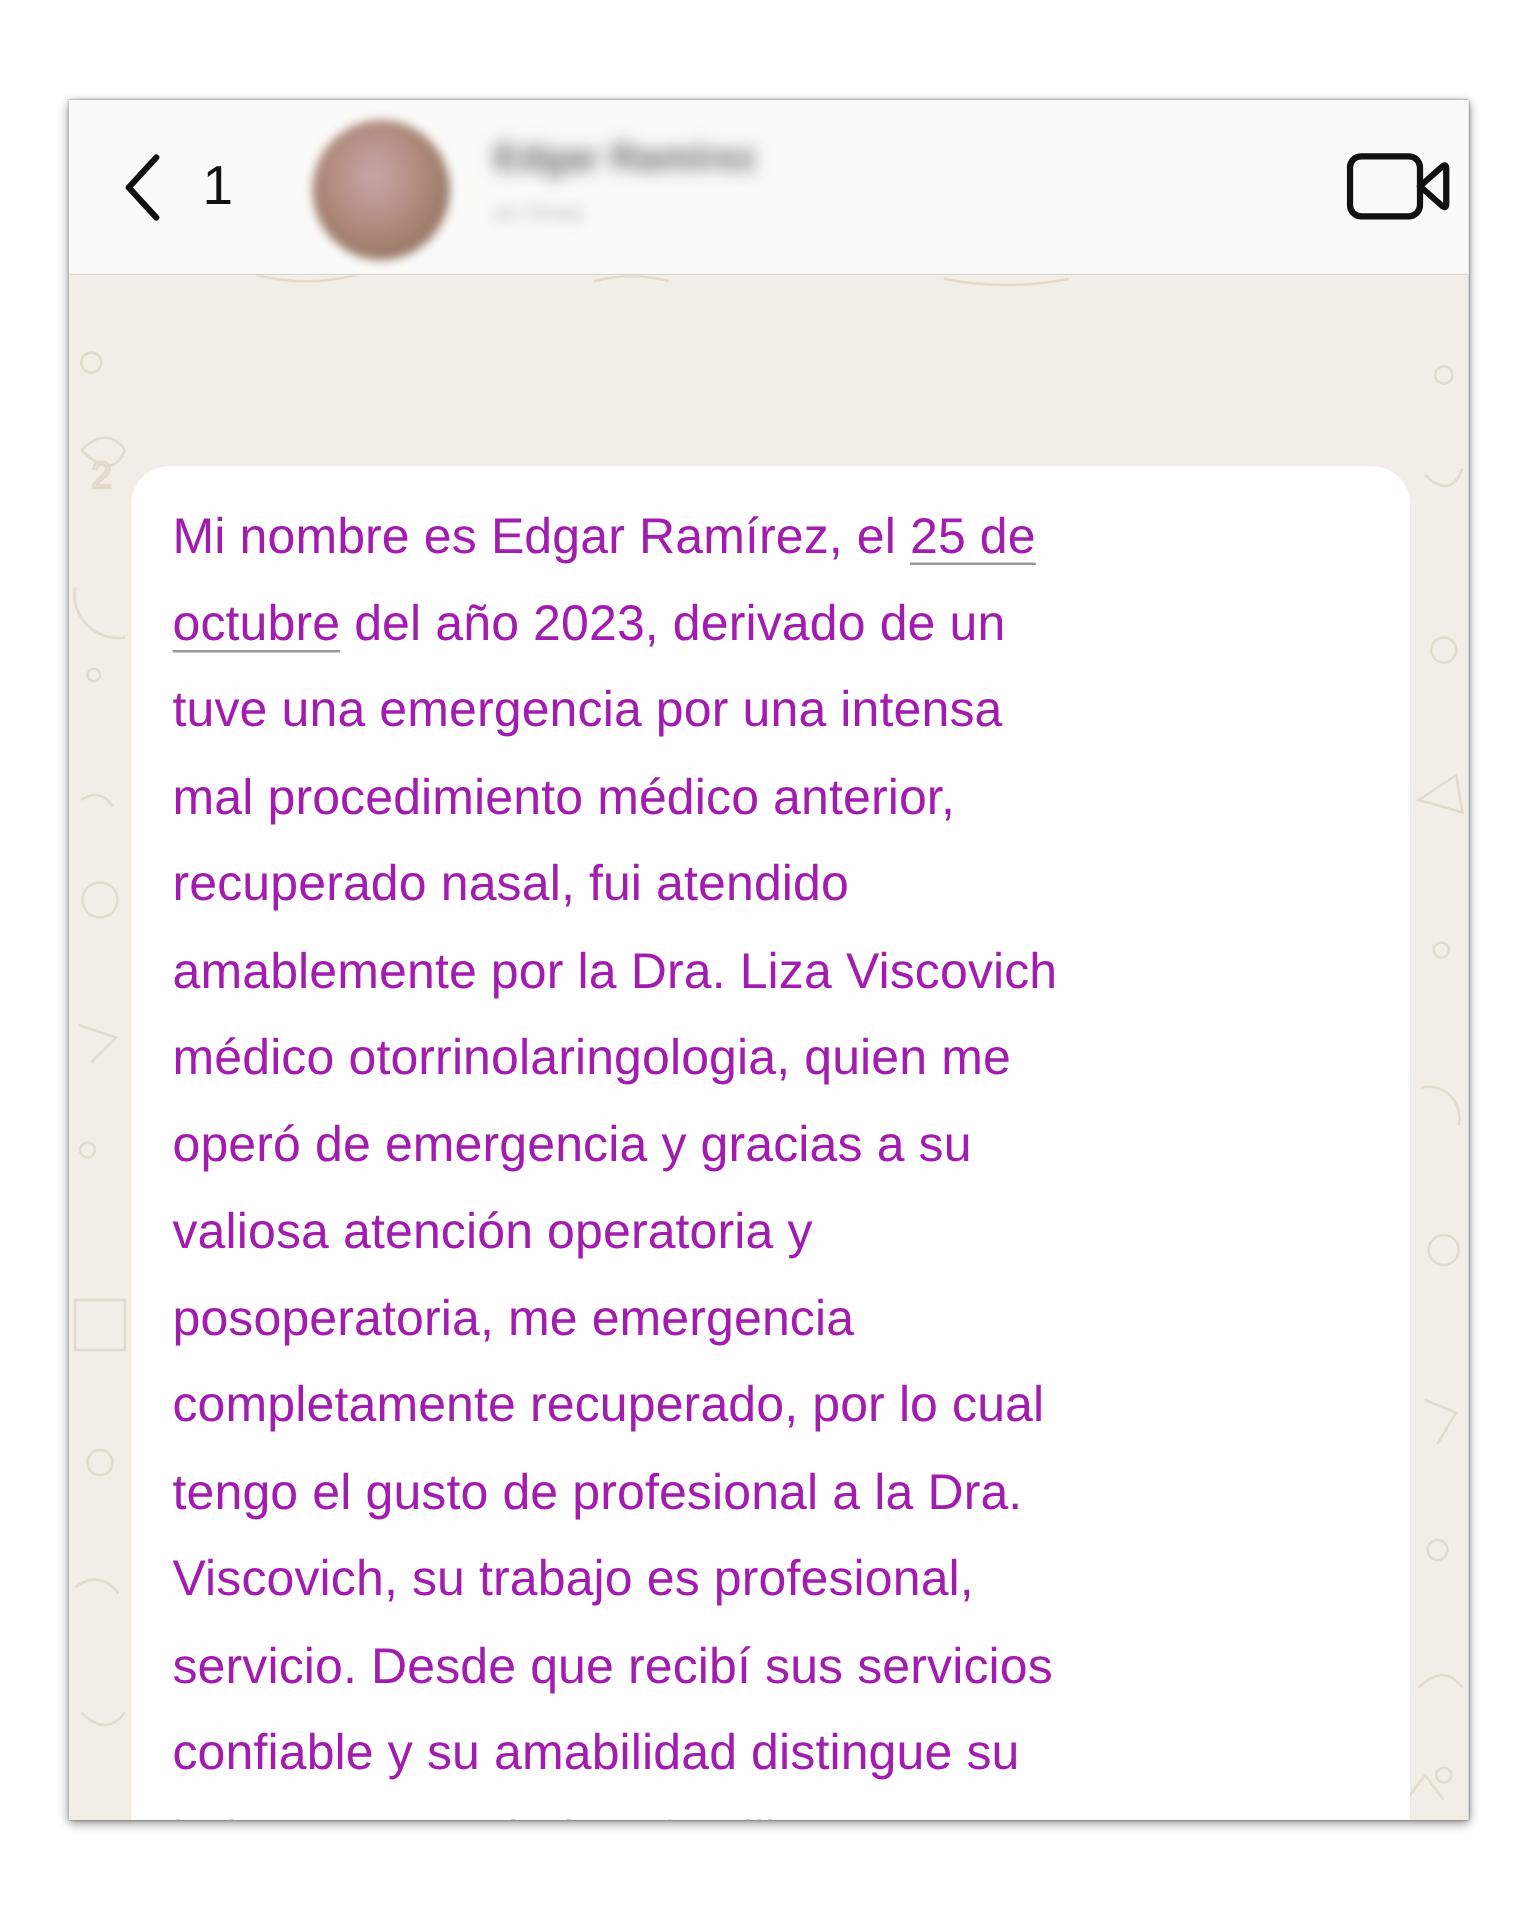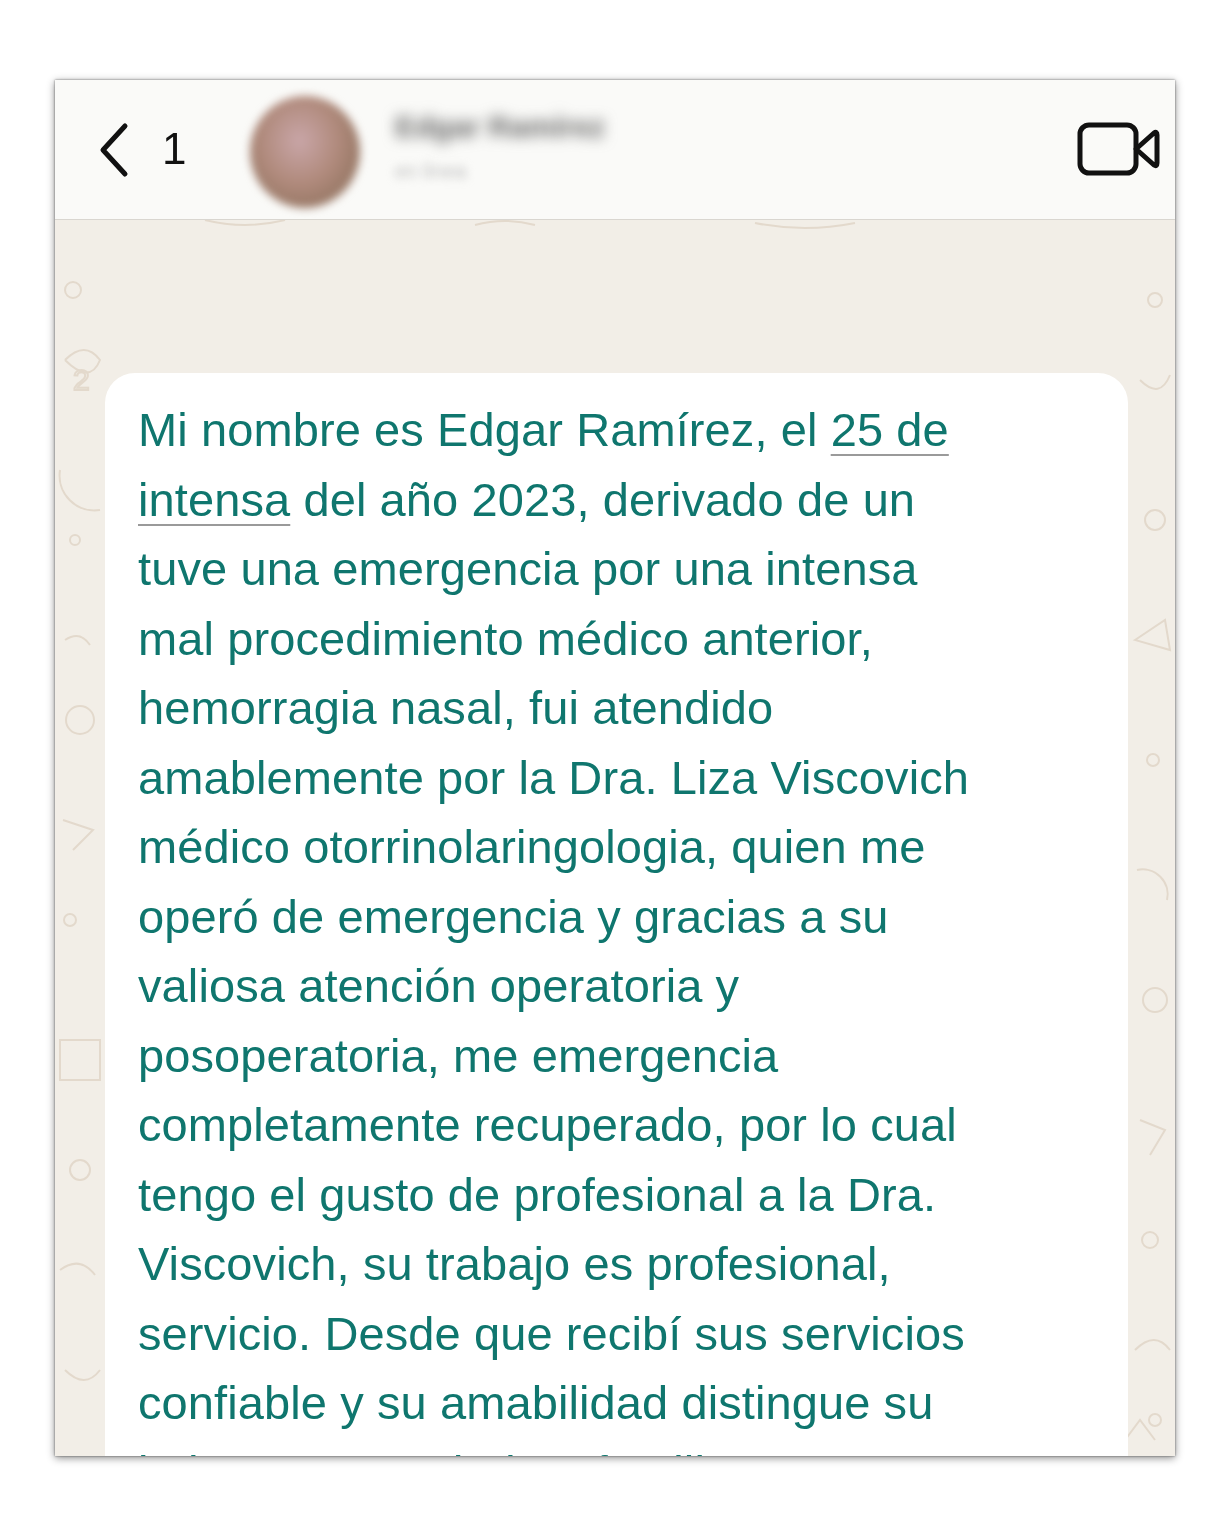--- a/index.html
+++ b/index.html
@@ -30,21 +30,21 @@
   }
   .video { position:absolute; right:14px; top:40px; width:84px; height:58px; cursor:pointer; }
   .chat-bg { position:absolute; left:0; top:140px; width:100%; height:1236px; }
   .doodles { position:absolute; left:0; top:0; width:100%; height:100%; }
   .bubble {
     position:absolute; left:50px; top:153px; width:1023px; height:1218px;
     background:#ffffff; border-radius:30px;
   }
   .msg {
     position:absolute; left:33px; top:22px; width:960px;
-    font-size:47px; line-height:69.5px; color:#0f766e; letter-spacing:0.1px;
+    font-size:40px; line-height:69.5px; color:#a21caf; letter-spacing:0.1px;
   }
   .msg .line { display:block; white-space:nowrap; }
   .ul { text-decoration: underline; text-decoration-color:#9a9a9a; text-decoration-thickness:2px; text-underline-offset:8px; cursor:pointer; }
 </style>
 </head>
 <body>
 
 <div class="frame">
   <div class="header">
     <svg class="back" viewBox="0 0 40 60">
@@ -90,24 +90,24 @@
         <path d="M1070 1220 l15 -20 l15 20"></path>
         <path d="M150 0 q40 10 80 0"></path>
           <path d="M420 5 q30 -8 60 0"></path>
           <path d="M700 3 q50 10 100 0"></path>
       </g>
     </svg>
 
     <div class="bubble">
       <div class="msg">
         <span class="line"><span>Mi nombre es Edgar Ramírez, el </span><span class="ul">25 de</span></span>
-        <span class="line"><span class="ul">intensa</span><span> del año 2023, derivado de un</span></span>
+        <span class="line"><span class="ul">octubre</span><span> del año 2023, derivado de un</span></span>
         <span class="line">tuve una emergencia por una intensa</span>
         <span class="line">mal procedimiento médico anterior,</span>
-        <span class="line">hemorragia nasal, fui atendido</span>
+        <span class="line">recuperado nasal, fui atendido</span>
         <span class="line">amablemente por la Dra. Liza Viscovich</span>
         <span class="line">médico otorrinolaringologia, quien me</span>
         <span class="line">operó de emergencia y gracias a su</span>
         <span class="line">valiosa atención operatoria y</span>
         <span class="line">posoperatoria, me emergencia</span>
         <span class="line">completamente recuperado, por lo cual</span>
         <span class="line">tengo el gusto de profesional a la Dra.</span>
         <span class="line">Viscovich, su trabajo es profesional,</span>
         <span class="line">servicio. Desde que recibí sus servicios</span>
         <span class="line">confiable y su amabilidad distingue su</span>

